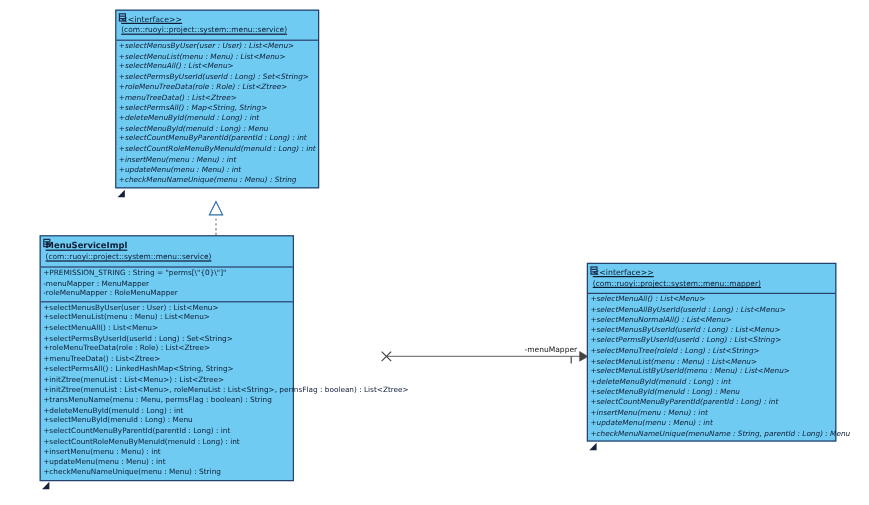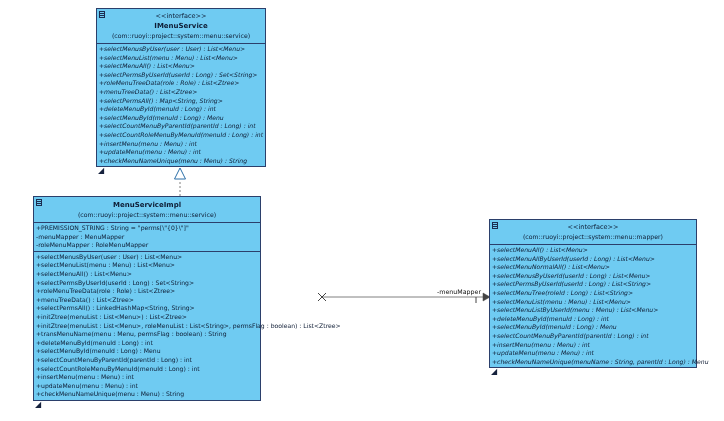--- a/index.html
+++ b/index.html
@@ -24,23 +24,23 @@
   
   .uml-class {
     position: absolute;
     background: #6FCBF2;
     border: 1px solid #2b3f6b;
     box-sizing: border-box;
     color: #0d1b33;
   }
   .uml-header {
     padding: 3px 4px 3px 4px;
-    text-align: center;
     position: relative;
     border-bottom: 1px solid #2b3f6b;
+    text-decoration: underline;
   }
   .stereotype {
     font-size: 6.5px;
     line-height: 9px;
     white-space: nowrap;
   }
   .class-name {
     font-size: 7px;
     font-weight: bold;
     line-height: 10px;
@@ -130,21 +130,20 @@
       <line x1="476" y1="297" x2="476" y2="303" stroke="#444" stroke-width="1"></line>
     </g>
   </svg>
 
   <div class="edge-label" style="left:437px; top:288px;">-menuMapper</div>
 
   <div class="uml-class" style="left:96px; top:8px; width:170px;">
     <div class="corner-badge"></div>
     <div class="uml-header">
       <div class="stereotype">&lt;&lt;interface&gt;&gt;</div>
-      <div class="class-name">IMenuService</div>
       <div class="class-pkg">(com::ruoyi::project::system::menu::service)</div>
     </div>
     <div class="compartment last">
         <div class="member italic">+selectMenusByUser(user : User) : List&lt;Menu&gt;</div>
         <div class="member italic">+selectMenuList(menu : Menu) : List&lt;Menu&gt;</div>
         <div class="member italic">+selectMenuAll() : List&lt;Menu&gt;</div>
         <div class="member italic">+selectPermsByUserId(userId : Long) : Set&lt;String&gt;</div>
         <div class="member italic">+roleMenuTreeData(role : Role) : List&lt;Ztree&gt;</div>
         <div class="member italic">+menuTreeData() : List&lt;Ztree&gt;</div>
         <div class="member italic">+selectPermsAll() : Map&lt;String, String&gt;</div>
@@ -152,21 +151,21 @@
         <div class="member italic">+selectMenuById(menuId : Long) : Menu</div>
         <div class="member italic">+selectCountMenuByParentId(parentId : Long) : int</div>
         <div class="member italic">+selectCountRoleMenuByMenuId(menuId : Long) : int</div>
         <div class="member italic">+insertMenu(menu : Menu) : int</div>
         <div class="member italic">+updateMenu(menu : Menu) : int</div>
         <div class="member italic">+checkMenuNameUnique(menu : Menu) : String</div>
       </div>
     <div class="handle-bl">◢</div>
   </div>
 
-  <div class="uml-class" style="left:33px; top:196px; width:228px;">
+  <div class="uml-class" style="left:33px; top:196px; width:212px;">
     <div class="corner-badge"></div>
     <div class="uml-header">
       <div class="class-name">MenuServiceImpl</div>
       <div class="class-pkg">(com::ruoyi::project::system::menu::service)</div>
     </div>
     <div class="compartment">
         <div class="member">+PREMISSION_STRING : String = "perms[\"{0}\"]"</div>
         <div class="member">-menuMapper : MenuMapper</div>
         <div class="member">-roleMenuMapper : RoleMenuMapper</div>
       </div>

